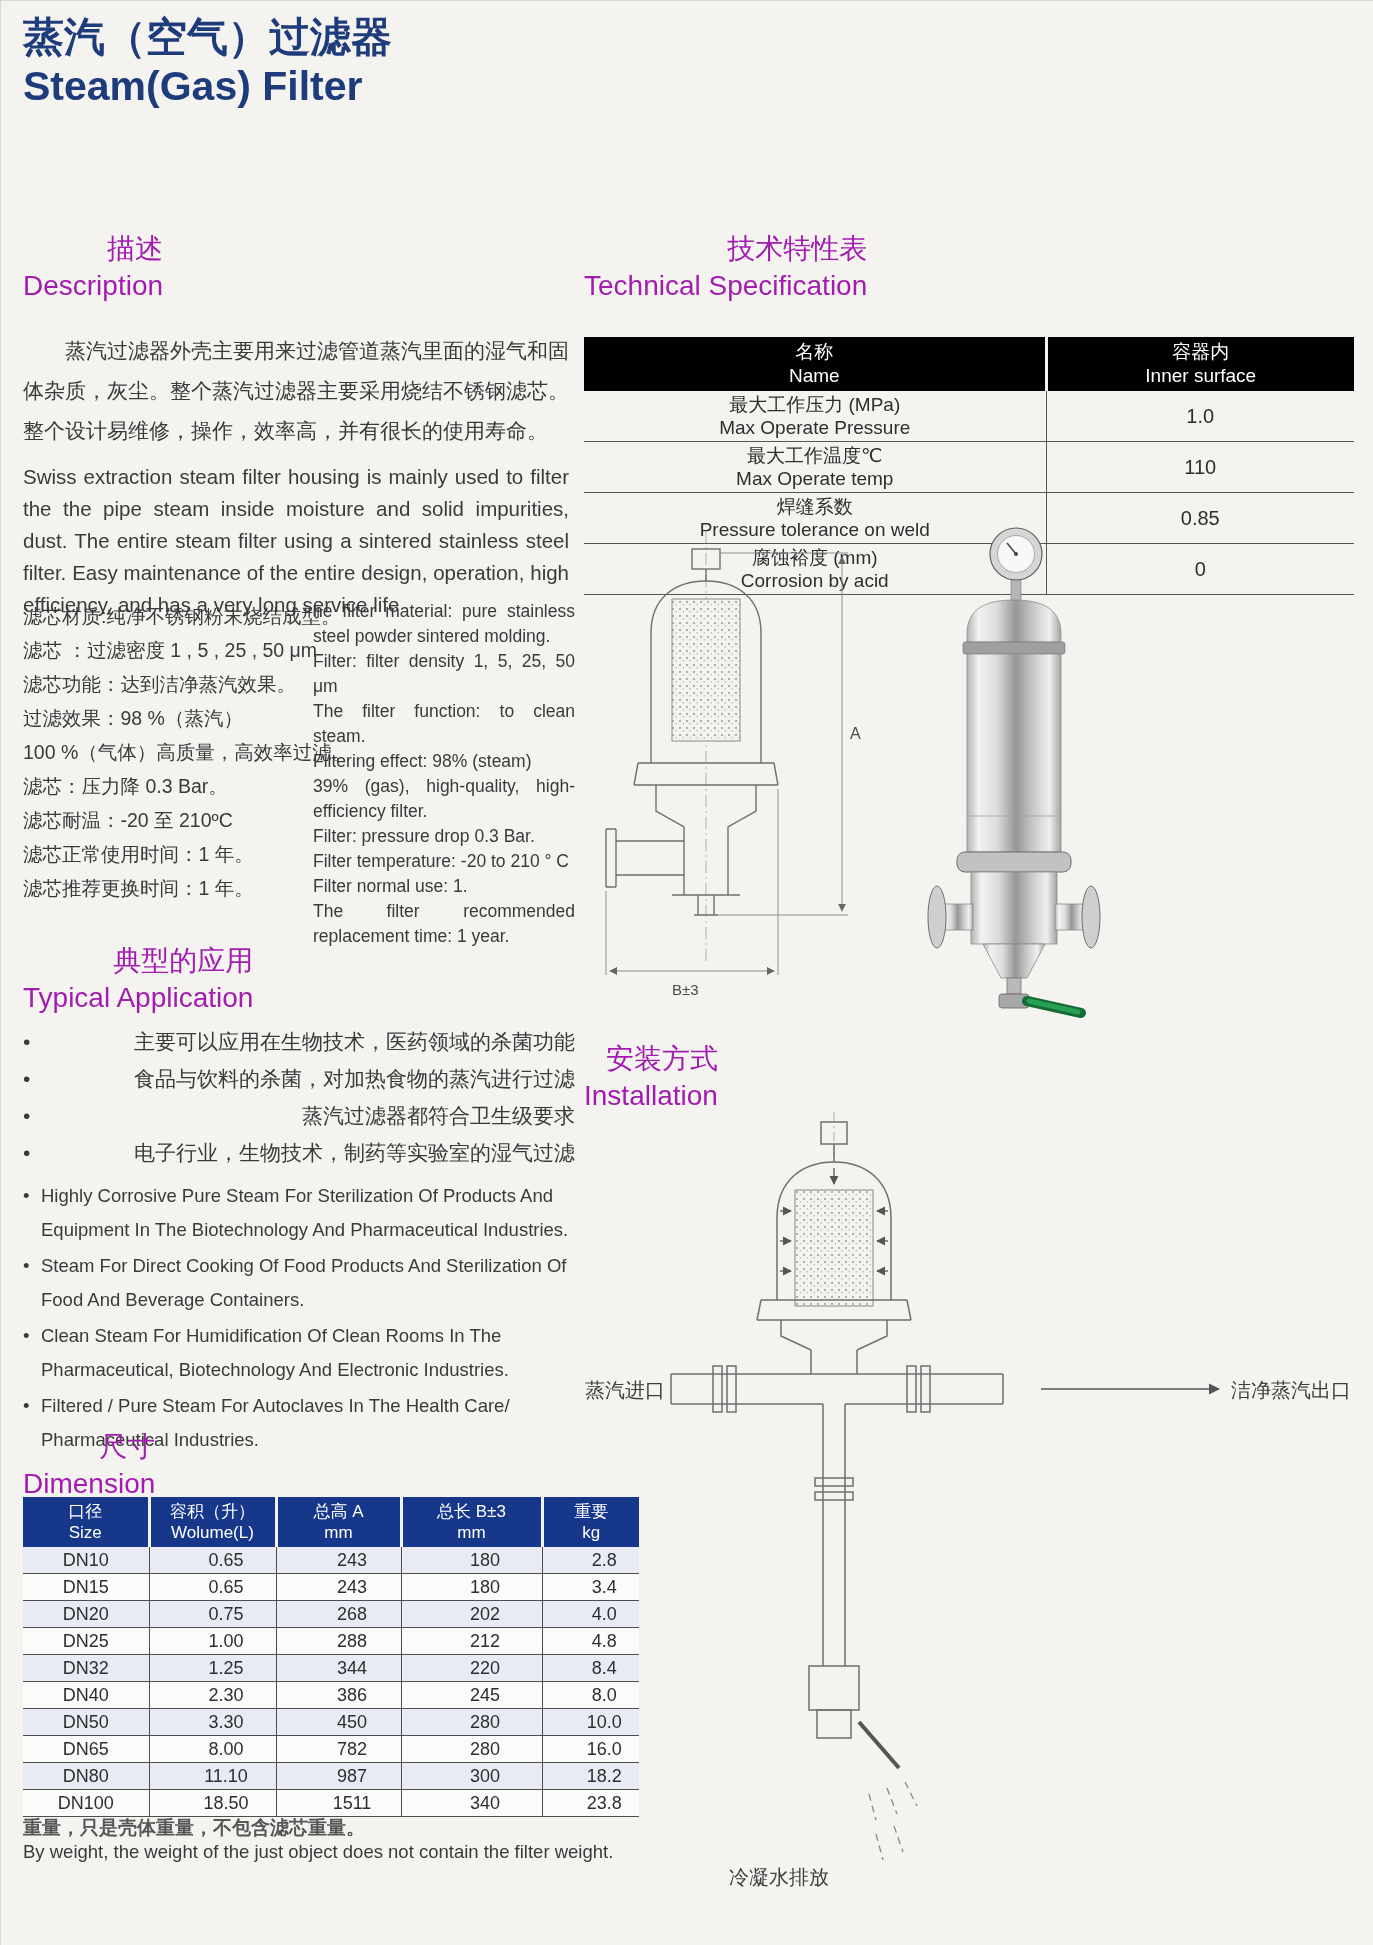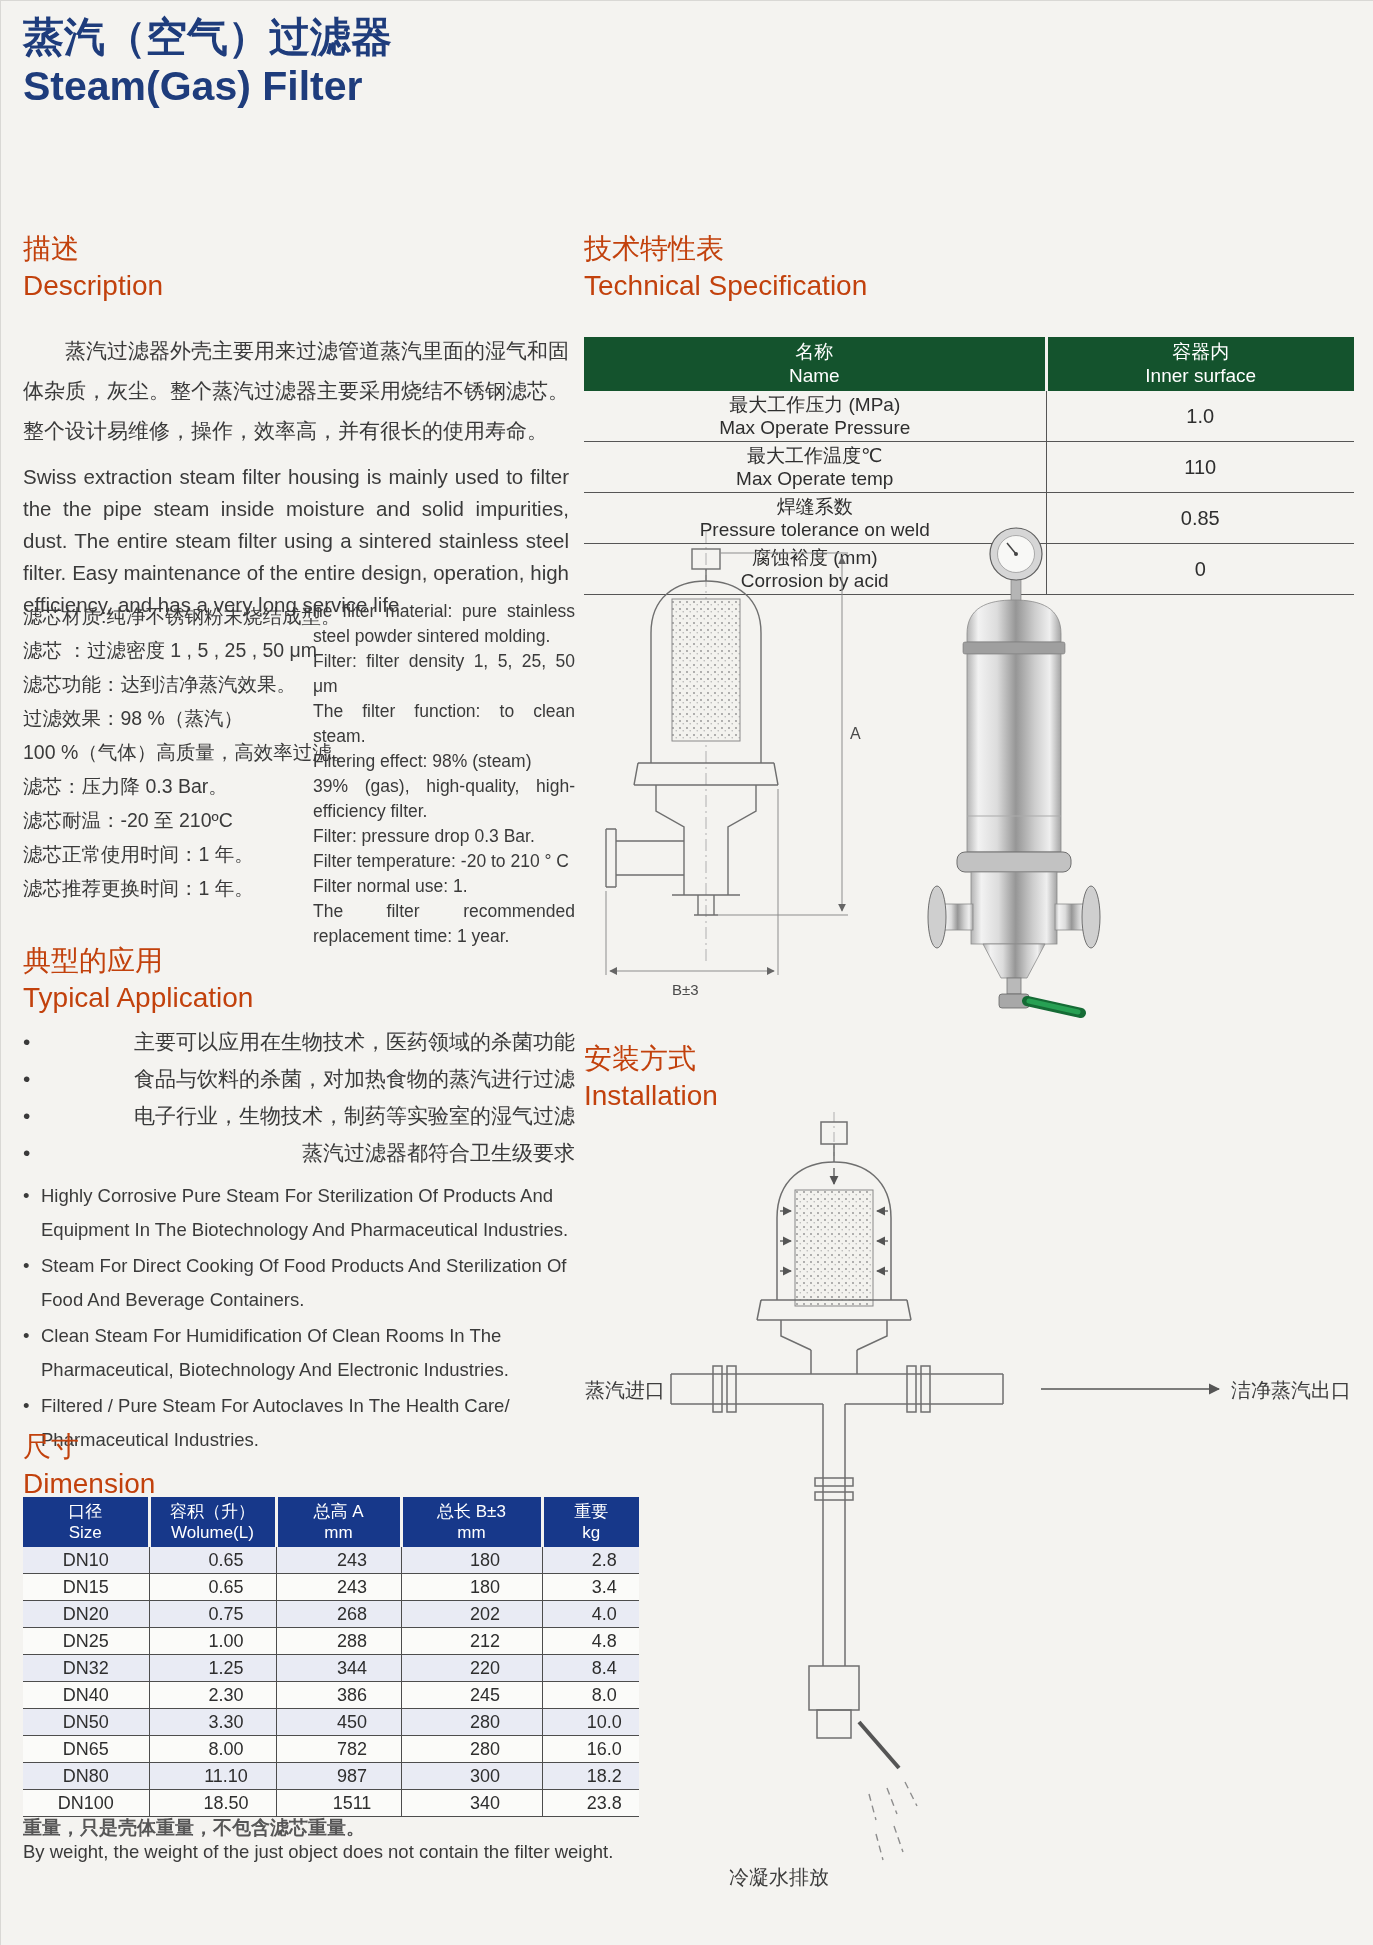--- a/index.html
+++ b/index.html
@@ -4,21 +4,21 @@
 <style>
   html,body{margin:0;padding:0;background:#e9e8e6;}
   .page{
     position:relative;width:1373px;height:1945px;margin:0 auto;
     background:#f4f3f0;overflow:hidden;
     font-family:"Liberation Sans","DejaVu Sans",sans-serif;color:#3d3d3d;
     border-left:1px solid #d9d8d5;border-top:1px solid #d9d8d5;
   }
   .abs{position:absolute;}
   .title{left:22px;top:12px;color:#1e3c7c;font-weight:700;font-size:41px;line-height:1.2;}
-  .sechead{font-size:28px;color:#c2410c;line-height:1.32;font-weight:400;}
+  .sechead{font-size:28px;color:#a21caf;line-height:1.32;font-weight:400;text-align:right;}
   .para-zh{left:22px;top:330px;width:546px;font-size:21px;line-height:40px;text-align:justify;text-indent:2em;color:#3a3a3a;}
   .para-en{left:22px;top:460px;width:546px;font-size:20.5px;line-height:32px;text-align:justify;color:#3a3a3a;}
   .spec-cols{left:22px;top:598px;width:552px;display:flex;}
   .spec-zh{width:276px;flex:none;}
   .spec-zh div{font-size:19.5px;line-height:34px;white-space:nowrap;color:#3a3a3a;}
   .spec-en{width:262px;margin-left:14px;}
   .spec-en div{font-size:17.5px;line-height:25px;text-align:justify;color:#3a3a3a;}
   ul.blist{list-style:none;margin:0;padding:0;}
   ul.blist li{position:relative;padding-left:18px;}
   ul.blist li::before{content:"\2022";position:absolute;left:0;top:0;}
@@ -37,21 +37,21 @@
   .dim-table td{
     height:26px;text-align:center;padding:0;border-bottom:1.5px solid #4d4d4d;
   }
   .dim-table td + td{border-left:1.5px solid #4d4d4d;padding-left:27px;}
   .dim-table tbody tr:nth-child(odd) td{background:#e9ebf4;}
   .dim-table tbody tr:nth-child(even) td{background:#fbfbf9;}
 
   .tech-table{left:583px;top:336px;width:770px;font-size:19px;color:#2e2e2e;}
   .tech-table col.c1{width:462px;} .tech-table col.c2{width:308px;}
   .tech-table th{
-    background:#14532d;color:#fff;font-weight:400;font-size:19px;line-height:24px;
+    background:#000000;color:#fff;font-weight:400;font-size:19px;line-height:24px;
     padding:3px 0;vertical-align:middle;
   }
   .tech-table th + th{border-left:3px solid #f4f3f0;}
   .tech-table td{
     text-align:center;padding:2px 0;line-height:23px;height:45px;
     border-bottom:1.4px solid #555;vertical-align:middle;
   }
   .tech-table td + td{border-left:1.4px solid #555;font-size:20px;}
   .note-zh{left:22px;top:1814px;font-size:19px;color:#565656;font-weight:600;}
   .note-en{left:22px;top:1840px;font-size:18.5px;color:#3a3a3a;}
@@ -226,22 +226,22 @@
   </svg>
 
   <div class="abs sechead" style="left:22px;top:942px;">
     <div>典型的应用</div>
     <div>Typical Application</div>
   </div>
 
   <ul class="abs blist bullets-zh">
     <li>主要可以应用在生物技术，医药领域的杀菌功能</li>
     <li>食品与饮料的杀菌，对加热食物的蒸汽进行过滤</li>
+    <li>蒸汽过滤器都符合卫生级要求</li>
     <li>电子行业，生物技术，制药等实验室的湿气过滤</li>
-    <li>蒸汽过滤器都符合卫生级要求</li>
   </ul>
 
   <ul class="abs blist bullets-en">
     <li>Highly Corrosive Pure Steam For Sterilization Of Products And Equipment In The Biotechnology And Pharmaceutical Industries.</li>
     <li>Steam For Direct Cooking Of Food Products And Sterilization Of Food And Beverage Containers.</li>
     <li>Clean Steam For Humidification Of Clean Rooms In The Pharmaceutical, Biotechnology And Electronic Industries.</li>
     <li>Filtered / Pure Steam For Autoclaves In The Health Care/ Pharmaceutical Industries.</li>
   </ul>
 
   <div class="abs sechead" style="left:583px;top:1040px;">

